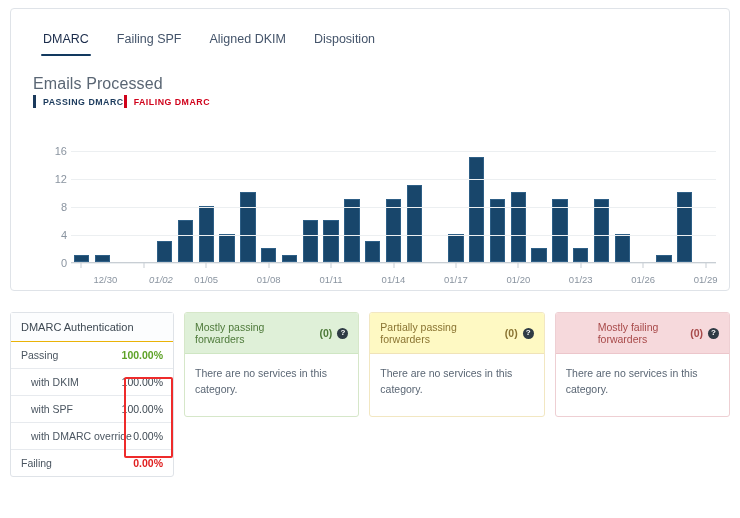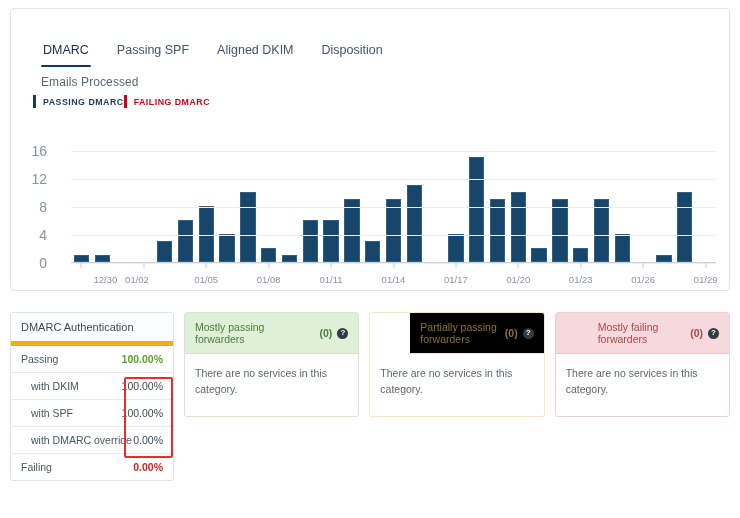--- a/index.html
+++ b/index.html
@@ -17,21 +17,21 @@
     position: absolute;
     left: 10px; top: 8px;
     width: 720px; height: 283px;
     background: #fff;
     border: 1px solid #dfe3e8;
     border-radius: 4px;
   }
 
   
   .tabs {
-    position: absolute; left: 18px; top: 30px;
+    position: absolute; left: 18px; top: 19px;
     display: flex; align-items: flex-end; gap: 0;
   }
   .tab {
     position: relative;
     padding: 4px 14px 10px 14px;
     font-size: 12.5px;
     color: #44546a;
     cursor: pointer;
     white-space: nowrap;
   }
@@ -41,21 +41,21 @@
     position: absolute;
     left: 12px; right: 12px; bottom: 0;
     height: 2.5px;
     background: #12395f;
     border-radius: 1px;
   }
 
   
   .chart-title {
     position: absolute; left: 22px; top: 66px;
-    font-size: 12px; color: #5a6674; letter-spacing: 0.1px; margin-left: 8px;
+    font-size: 16px; color: #5a6674; letter-spacing: 0.1px;
   }
   .legend {
     position: absolute; left: 22px; top: 86px;
     display: flex; align-items: center; 
   }
   .legend-item { display: flex; align-items: center; gap: 7px; }
   .legend-swatch { width: 3px; height: 13px; display: block; border-radius: 0; }
   .legend-label {
     font-size: 8.8px; font-weight: bold;
     letter-spacing: 0.5px;
@@ -74,23 +74,23 @@
     left: 38px; top: 10px;
     width: 645px; height: 112px;
   }
   .gridline {
     position: absolute; left: 0; width: 100%;
     height: 1px; background: #eceff1;
   }
   .ylabel {
     position: absolute;
     right: 100%;
-    margin-right: 24px;
+    margin-right: 4px;
     transform: translateY(-50%);
-    font-size: 14px; color: #8a94a0;
+    font-size: 11px; color: #8a94a0;
     white-space: nowrap;
   }
   .axis-line {
     position: absolute; left: 0; bottom: 0;
     width: 100%; height: 1.5px; background: #c8ced4;
   }
   .bars {
     position: absolute; left: 0; bottom: 1.5px;
     width: 100%; height: 112px;
   }
@@ -126,21 +126,21 @@
     width: 164px;
     background: #fff;
     border: 1px solid #dfe3e8;
     border-radius: 3px;
     overflow: visible;
     position: relative;
   }
   .auth-head {
     padding: 8px 10px;
     font-size: 11px; color: #3d4852;
-    border-bottom: 5px solid #eab308;
+    border-bottom: 1px solid #eab308;
     background: #fcfdfe;
   }
   .auth-row {
     display: flex; justify-content: space-between; align-items: center;
     padding: 7px 10px;
     font-size: 10.5px;
     border-bottom: 1px solid #e7eaee;
     color: #4a5560;
   }
   .auth-row:last-child { border-bottom: none; }
@@ -176,21 +176,21 @@
   .fcard-title { flex: 0 1 auto; }
   .fcard-count { margin-left: auto; font-weight: bold; }
   .fcard-body {
     padding: 11px 10px 18px 10px;
     font-size: 10.5px;
     color: #5a6674;
     line-height: 1.55;
   }
   .fcard.green .fcard-head { background: #dff0d8; color: #4e7a3a; border-bottom-color: #cfe6c3; }
   .fcard.green { border-color: #d6e7c9; }
-  .fcard.yellow .fcard-head { background: #000000; color: #8a7432; border-bottom-color: #f0e3b8; margin-left: 40px; }
+  .fcard.yellow .fcard-head { background: #fef9c3; color: #8a7432; border-bottom-color: #f0e3b8; }
   .fcard.yellow { border-color: #f2e7c2; }
   .fcard.red .fcard-head { background: #f6d9dc; color: #a84a4a; border-bottom-color: #ecc6cb; padding-left: 42px; }
   .fcard.red { border-color: #eecfd3; }
 
   .help-icon {
     width: 11px; height: 11px;
     border-radius: 50%;
     background: #2f3b45;
     color: #fff;
     font-size: 8px; font-weight: bold;
@@ -202,21 +202,21 @@
 </style>
 </head>
 <body>
 
 <div class="page">
 
   <div class="top-card">
 
     <div class="tabs">
       <div class="tab active">DMARC</div>
-      <div class="tab">Passing SPF</div>
+      <div class="tab">Failing SPF</div>
       <div class="tab">Aligned DKIM</div>
       <div class="tab">Disposition</div>
     </div>
 
     <div class="chart-title">Emails Processed</div>
 
     <div class="legend">
       <div class="legend-item legend-pass">
         <span class="legend-swatch" style="background:#1b3a5c"></span>
         <span class="legend-label">PASSING DMARC</span>
@@ -264,21 +264,21 @@
           <div class="ylabel" style="top: 84px;">4</div>
           <div class="gridline" style="top: 56px;"></div>
           <div class="ylabel" style="top: 56px;">8</div>
           <div class="gridline" style="top: 28px;"></div>
           <div class="ylabel" style="top: 28px;">12</div>
           <div class="gridline" style="top: 0px;"></div>
           <div class="ylabel" style="top: 0px;">16</div>
           <div class="xtick" style="left: 10.4032px;"></div>
           <div class="xlabel" style="left: 10.4032px; margin-left: 24px;">12/30</div>
           <div class="xtick" style="left: 72.8226px;"></div>
-          <div class="xlabel" style="left: 66px;">01/02</div>
+          <div class="xlabel" style="left: 90px; font-style: italic;">01/02</div>
           <div class="xtick" style="left: 135.242px;"></div>
           <div class="xlabel" style="left: 135.242px;">01/05</div>
           <div class="xtick" style="left: 197.661px;"></div>
           <div class="xlabel" style="left: 197.661px;">01/08</div>
           <div class="xtick" style="left: 260.081px;"></div>
           <div class="xlabel" style="left: 260.081px;">01/11</div>
           <div class="xtick" style="left: 322.5px;"></div>
           <div class="xlabel" style="left: 322.5px;">01/14</div>
           <div class="xtick" style="left: 384.919px;"></div>
           <div class="xlabel" style="left: 384.919px;">01/17</div>

